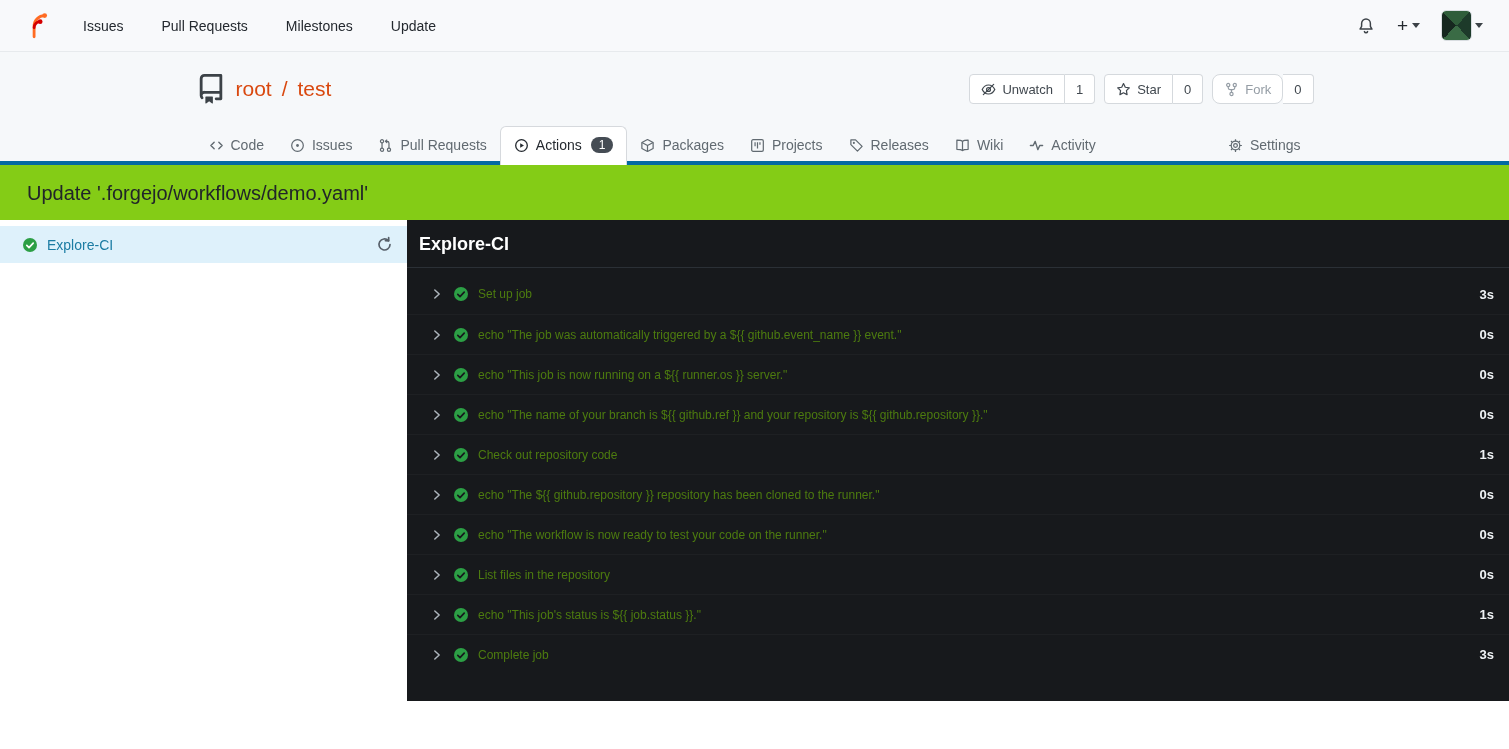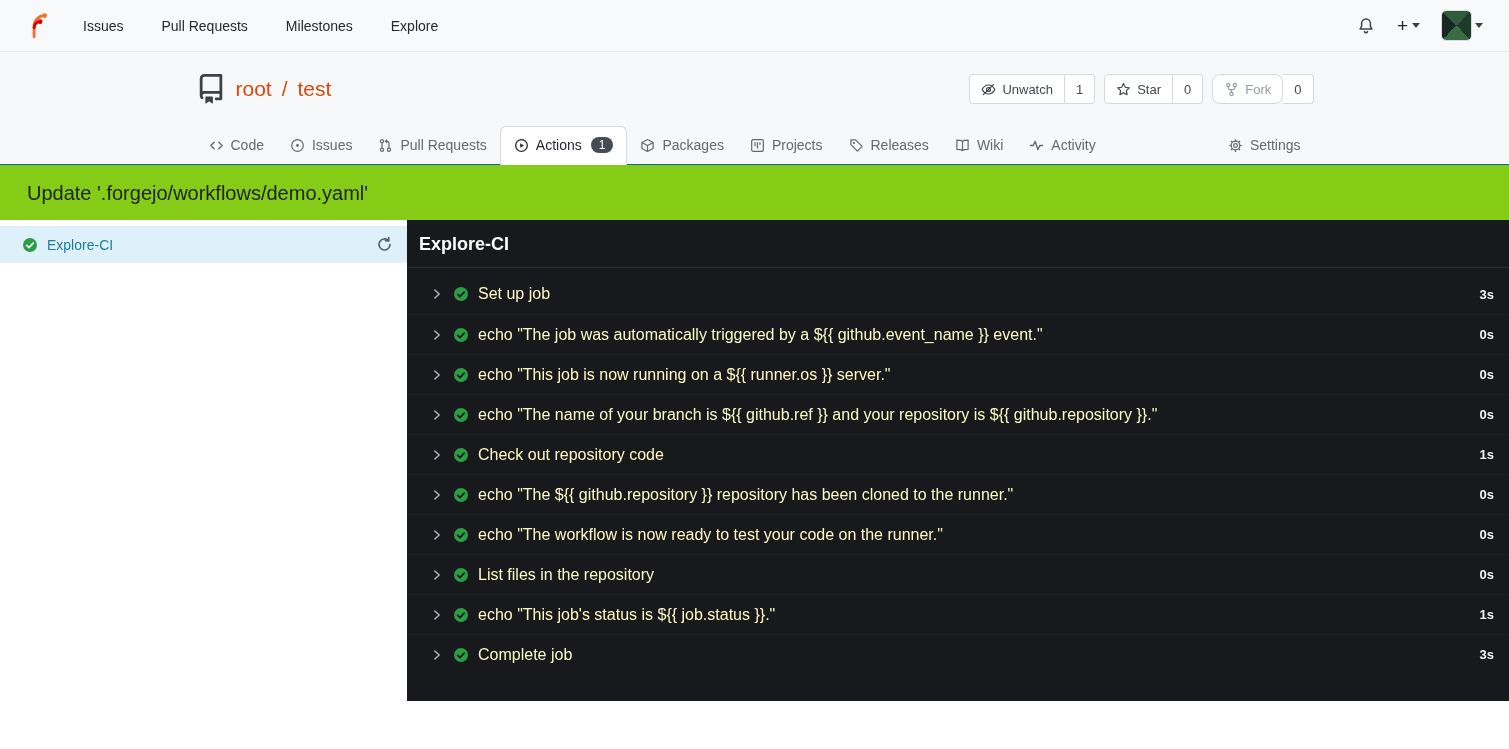--- a/index.html
+++ b/index.html
@@ -43,21 +43,21 @@
   .btn-group { display: flex; }
   .btn-seg {
     height: 30px; display: flex; align-items: center; gap: 6px;
     background: #fff; border: 1px solid #d5d9dd; color: #41484f;
     font-size: 13px; padding: 0 11px; cursor: pointer; white-space: nowrap;
   }
   .btn-seg.main { border-radius: 4px 0 0 4px; }
   .btn-seg.count { border-radius: 0 4px 4px 0; border-left: none; min-width: 30px; justify-content: center; }
   .btn-seg.muted { color: #959da5; border-radius: 8px; }
 
-  .tabs-strip { border-bottom: 1px solid #0369a1; height: 45px; }
+  .tabs-strip { border-bottom: 4px solid #0369a1; height: 45px; }
   .repo-tabs { display: flex; align-items: flex-end; height: 45px; }
   .tab {
     display: flex; align-items: center; gap: 7px;
     font-size: 14px; color: #616a71; cursor: pointer;
     padding: 10px 13px 12px; white-space: nowrap;
   }
   .tab.active {
     background: #fff; color: #24292f;
     border: 1px solid #d6d9dd; border-bottom: 1px solid #fff;
     border-radius: 6px 6px 0 0; margin-bottom: -1px;
@@ -81,21 +81,21 @@
   .job-rerun { margin-left: auto; display: flex; cursor: pointer; }
 
   .log-panel { flex: 1; background: #17191c; color: #fff; display: flex; flex-direction: column; min-width: 0; }
   .log-header { padding: 14px 12px 12px; border-bottom: 1px solid #2b3036; }
   .log-title { font-size: 18px; font-weight: 600; color: #fff; }
   .log-status { font-size: 12.5px; color: #d9dee3; margin-top: 7px; }
   .steps { padding-top: 6px; overflow: hidden; }
   .step-row { height: 40px; display: flex; align-items: center; gap: 9px; padding: 0 15px 0 23px; cursor: pointer; }
   .step-row + .step-row { border-top: 1px solid rgba(255,255,255,0.03); }
   .chev, .check { display: flex; align-items: center; }
-  .step-name { font-size: 16px; color: #fef9c3; white-space: nowrap; overflow: hidden; text-overflow: ellipsis; }
+  .step-name { font-size: 12px; color: #4d7c0f; white-space: nowrap; overflow: hidden; text-overflow: ellipsis; }
   .step-duration { margin-left: auto; font-size: 13px; color: #f0f3f6; font-weight: bold; }
 
   svg { display: block; }
 </style>
 </head>
 <body>
 
 <div class="page">
 
   <header class="navbar">
@@ -105,21 +105,21 @@
           <path d="M7.2 22 V12.4 A9.2 9.2 0 0 1 16.4 3.2" stroke="#ff6b22" stroke-width="2.5" stroke-linecap="round"></path>
           <path d="M7.2 13.9 A5.3 5.3 0 0 1 12.4 8.6" stroke="#d40000" stroke-width="2.5" stroke-linecap="round"></path>
           <circle cx="16.6" cy="3.2" r="2.1" fill="#ff6b22"></circle>
           <circle cx="12.6" cy="8.6" r="2.1" fill="#d40000"></circle>
         </svg>
       </span>
       <nav class="nav-links">
         <a class="nav-link">Issues</a>
         <a class="nav-link">Pull Requests</a>
         <a class="nav-link">Milestones</a>
-        <a class="nav-link">Explore</a>
+        <a class="nav-link">Update</a>
       </nav>
     </div>
     <div class="navbar-spacer"></div>
     <div class="navbar-right">
       <span class="icon-btn">
         <span>
           <svg width="18" height="18" viewBox="0 0 16 16" fill="none" stroke="#3c4247" stroke-width="1.3" stroke-linecap="round" stroke-linejoin="round">
             <path d="M8 1.8 a3.9 3.9 0 0 1 3.9 3.9 v2.6 l1.4 2.4 H2.7 l1.4 -2.4 V5.7 A3.9 3.9 0 0 1 8 1.8 Z"></path>
             <path d="M6.6 13 a1.5 1.5 0 0 0 2.8 0"></path>
           </svg>

